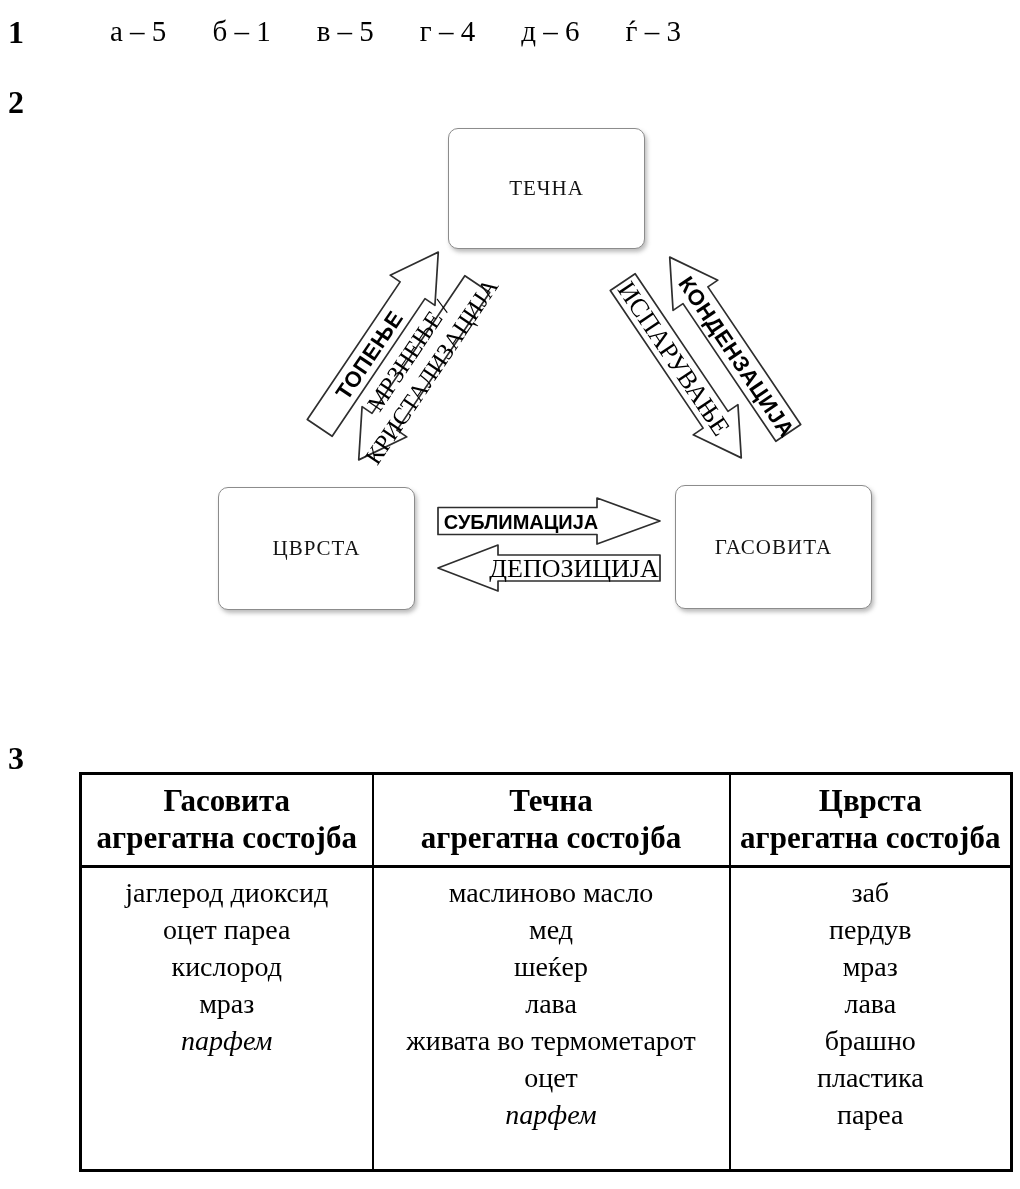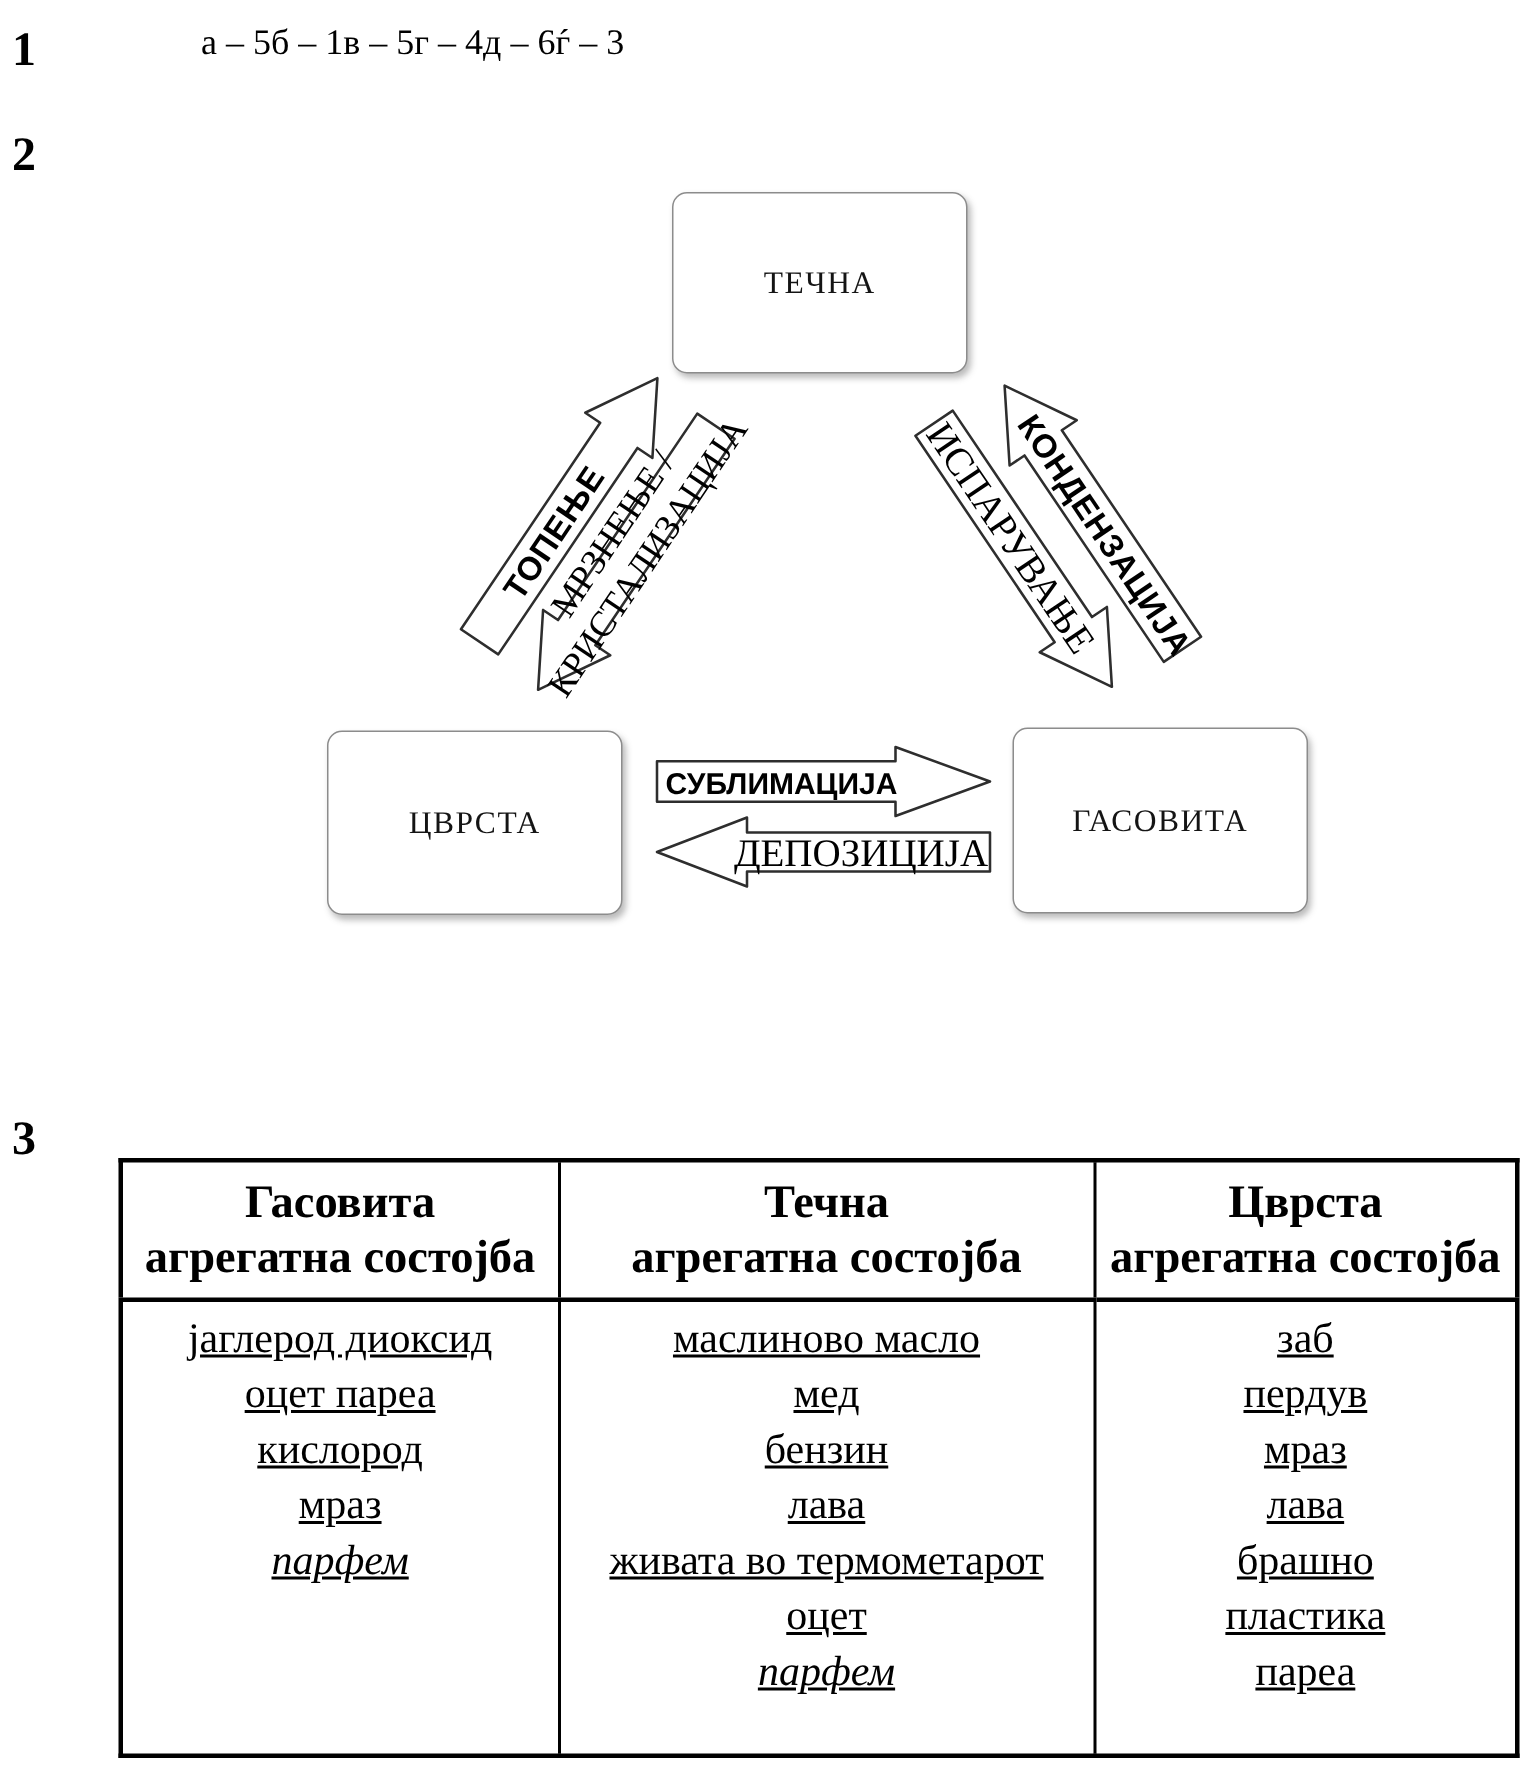--- a/index.html
+++ b/index.html
@@ -21,24 +21,24 @@
   }
   .qnum-1 { top: 16px; }
   .qnum-2 { top: 86px; }
   .qnum-3 { top: 742px; }
 
   .answers {
     position: absolute;
     left: 110px;
     top: 17px;
     display: flex;
-    font-size: 24px;
+    gap: 46px;
+    font-size: 29px;
     line-height: 1;
     white-space: nowrap;
-    margin-left: 24px;
   }
 
   .diagram {
     position: absolute;
     left: 0;
     top: 120px;
     width: 1020px;
     height: 545px;
   }
   .state-box {
@@ -99,21 +99,21 @@
     vertical-align: middle;
   }
   .states-table td {
     border-left: 2px solid #000;
     border-right: 2px solid #000;
     vertical-align: top;
     font-size: 28px;
     line-height: 37px;
     padding: 6px 0 0 0;
   }
-  .cell-line { white-space: nowrap; text-decoration: underline; }
+  .cell-line { white-space: nowrap; }
   .italic { font-style: italic; }
 </style>
 </head>
 <body>
 
 <div class="page">
 
   <div class="qnum qnum-1">1</div>
   <div class="answers">
     <span>а – 5</span>
@@ -203,21 +203,21 @@
         <td>
           <div class="cell-line">јаглерод диоксид</div>
           <div class="cell-line">оцет пареа</div>
           <div class="cell-line">кислород</div>
           <div class="cell-line">мраз</div>
           <div class="cell-line italic">парфем</div>
         </td>
         <td>
           <div class="cell-line">маслиново масло</div>
           <div class="cell-line">мед</div>
-          <div class="cell-line">бензин</div>
+          <div class="cell-line">шеќер</div>
           <div class="cell-line">лава</div>
           <div class="cell-line">живата во термометарот</div>
           <div class="cell-line">оцет</div>
           <div class="cell-line italic">парфем</div>
         </td>
         <td>
           <div class="cell-line">заб</div>
           <div class="cell-line">пердув</div>
           <div class="cell-line">мраз</div>
           <div class="cell-line">лава</div>

